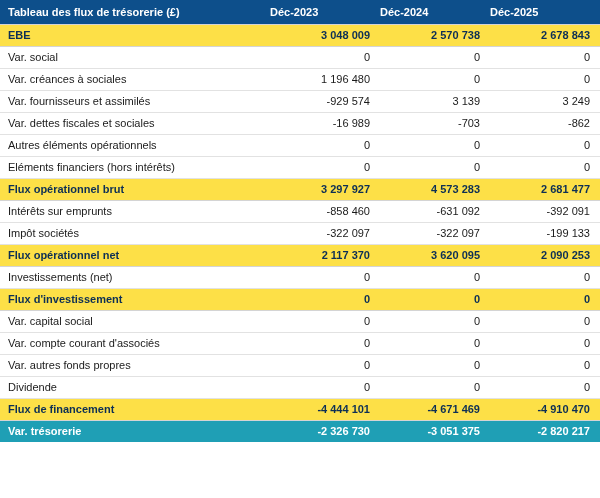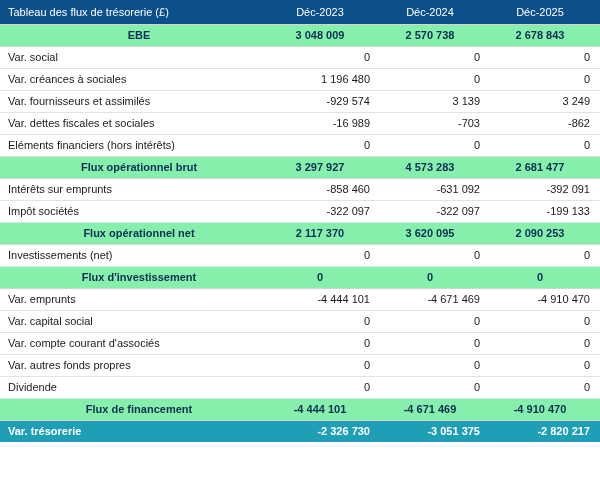--- a/index.html
+++ b/index.html
@@ -34,43 +34,42 @@
     overflow: hidden;
     vertical-align: middle;
   }
   .label-col { width: 270px; text-align: left; }
   .num-col { width: 110px; text-align: right; }
 
   
   .header-row .cell {
     background: #0d4f8b;
     color: #ffffff;
-    font-weight: normal;
+    font-weight: bold;
     font-size: 11px;
     height: 20px;
     line-height: 24px;
     margin-left: 31px;
   }
   .header-row .label-col { text-align: left; }
-  .header-row .num-col { text-align: center; padding-right: 10px; }
+  .header-row .num-col { text-align: left; padding-right: 10px; }
 
   
   .r-normal .cell {
     background: #ffffff;
     color: #1a1a1a;
     border-bottom: 1px solid #e2e2e2;
   }
   
   .r-bold .cell {
-    background: #86efac;
+    background: #fde047;
     color: #0d2f55;
     font-weight: bold;
     border-bottom: 1px solid #d4d4d4;
     border-top: 1px solid #d4d4d4;
-    text-align: center;
   }
   
   .r-teal .cell {
     background: #1f9fb5;
     color: #ffffff;
     font-weight: bold;
     border-bottom: 1px solid #ffffff;
   }
   .num-col.cell { padding-right: 10px; }
   .label-col.cell { padding-left: 8px; }
@@ -112,20 +111,26 @@
         <td class="cell num-col">3 139</td>
         <td class="cell num-col">3 249</td>
       </tr>
       <tr class="row r-normal">
         <td class="cell label-col">Var. dettes fiscales et sociales</td>
         <td class="cell num-col">-16 989</td>
         <td class="cell num-col">-703</td>
         <td class="cell num-col">-862</td>
       </tr>
       <tr class="row r-normal">
+        <td class="cell label-col">Autres éléments opérationnels</td>
+        <td class="cell num-col">0</td>
+        <td class="cell num-col">0</td>
+        <td class="cell num-col">0</td>
+      </tr>
+      <tr class="row r-normal">
         <td class="cell label-col">Eléments financiers (hors intérêts)</td>
         <td class="cell num-col">0</td>
         <td class="cell num-col">0</td>
         <td class="cell num-col">0</td>
       </tr>
       <tr class="row r-bold">
         <td class="cell label-col">Flux opérationnel brut</td>
         <td class="cell num-col">3 297 927</td>
         <td class="cell num-col">4 573 283</td>
         <td class="cell num-col">2 681 477</td>
@@ -152,26 +157,20 @@
         <td class="cell label-col">Investissements (net)</td>
         <td class="cell num-col">0</td>
         <td class="cell num-col">0</td>
         <td class="cell num-col">0</td>
       </tr>
       <tr class="row r-bold">
         <td class="cell label-col">Flux d'investissement</td>
         <td class="cell num-col">0</td>
         <td class="cell num-col">0</td>
         <td class="cell num-col">0</td>
-      </tr>
-      <tr class="row r-normal">
-        <td class="cell label-col">Var. emprunts</td>
-        <td class="cell num-col">-4 444 101</td>
-        <td class="cell num-col">-4 671 469</td>
-        <td class="cell num-col">-4 910 470</td>
       </tr>
       <tr class="row r-normal">
         <td class="cell label-col">Var. capital social</td>
         <td class="cell num-col">0</td>
         <td class="cell num-col">0</td>
         <td class="cell num-col">0</td>
       </tr>
       <tr class="row r-normal">
         <td class="cell label-col">Var. compte courant d'associés</td>
         <td class="cell num-col">0</td>

